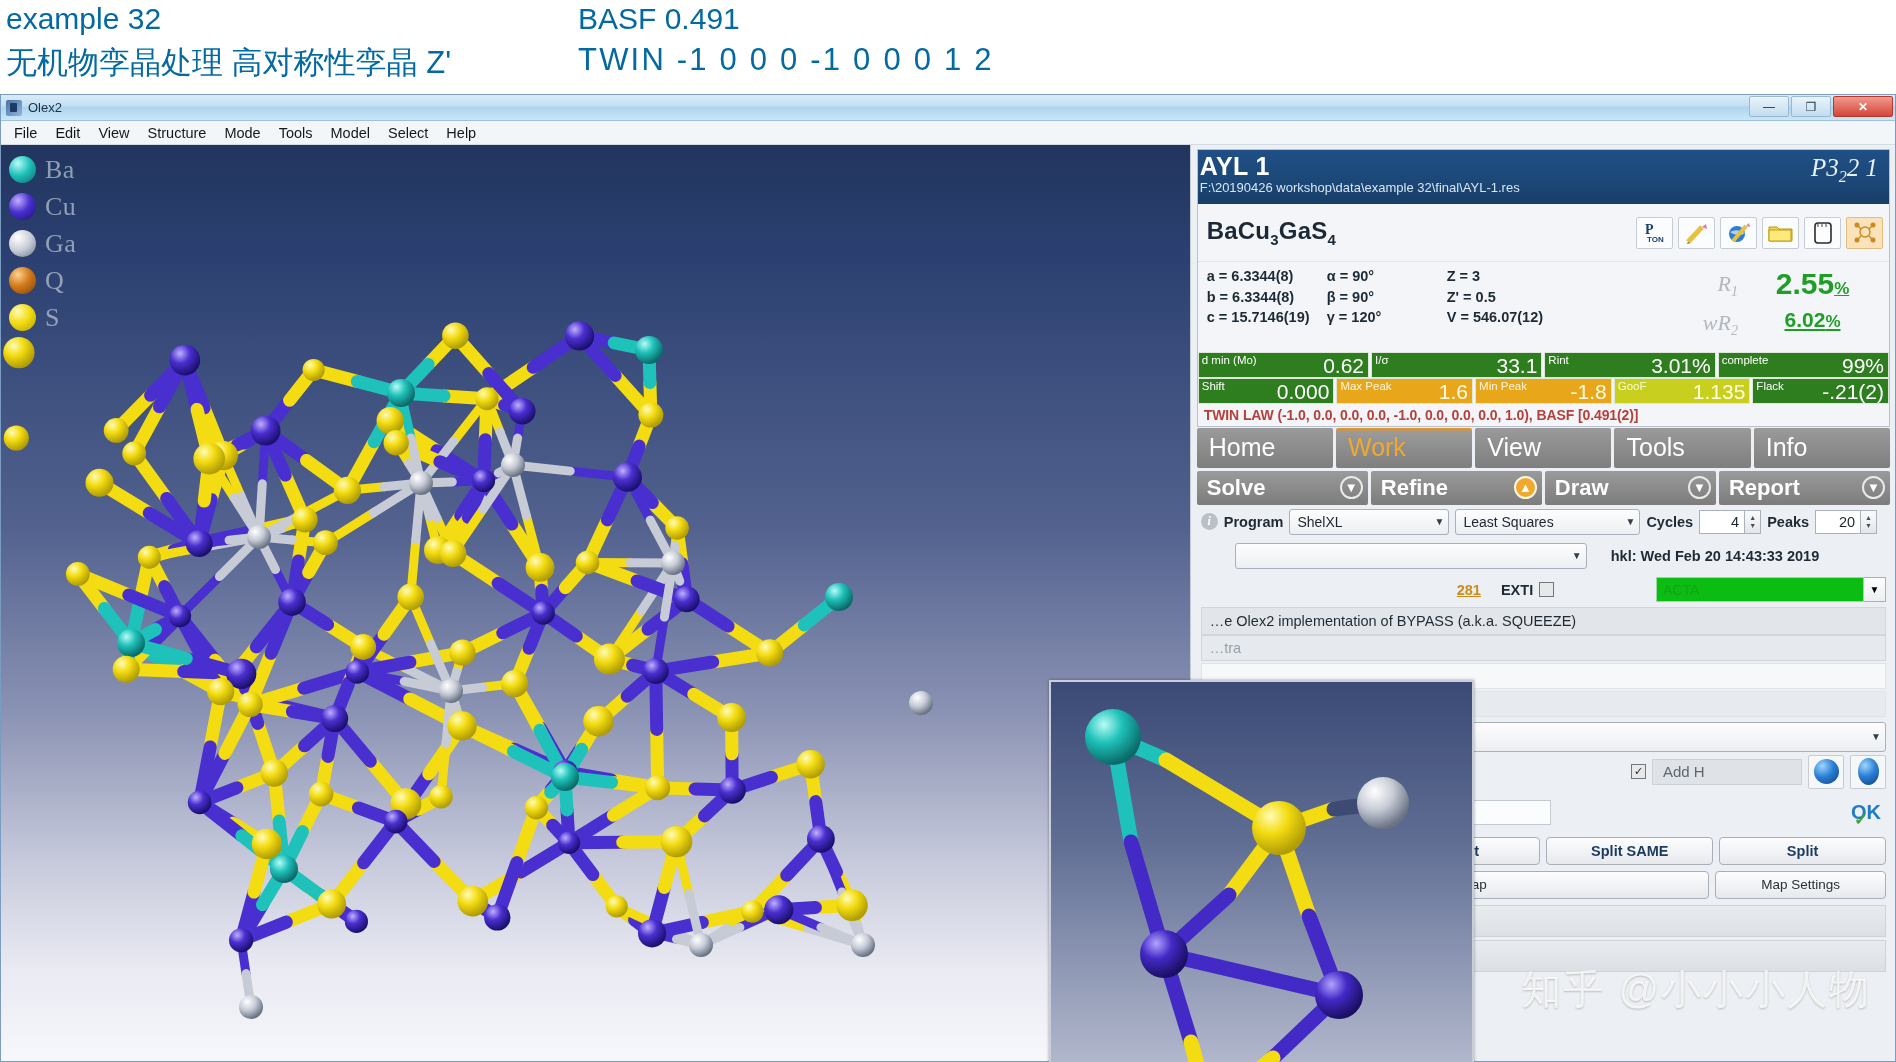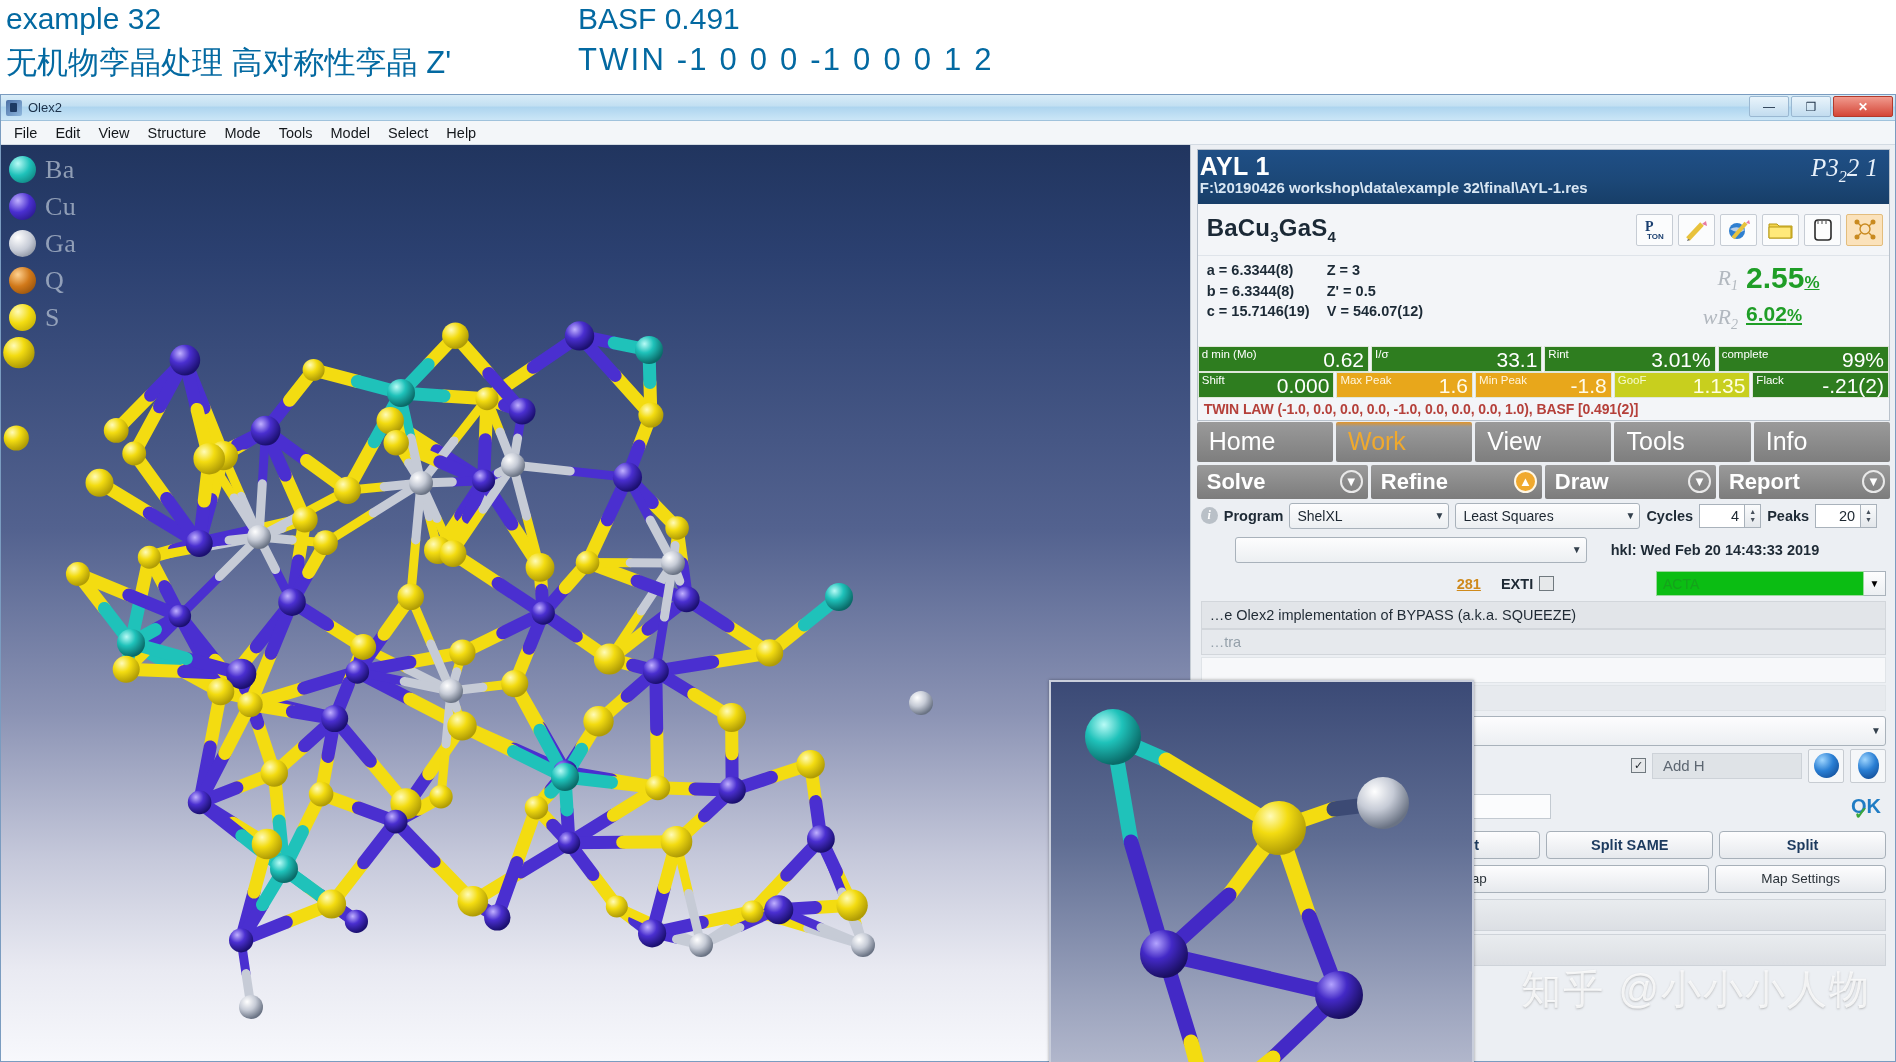--- a/index.html
+++ b/index.html
@@ -100,30 +100,30 @@
     padding: 4px 5px 0 6px;
   }
 
   .info-card { background: #f2f4f7; border: 1px solid #b9c2cc; }
   .info-head {
     position: relative; height: 54px;
     background: linear-gradient(to bottom,#1f4f86 0%, #1c4878 55%, #173e68 100%);
     padding: 3px 8px 0 2px; color: #fff;
   }
   .info-name { font-size: 25px; font-weight: bold; letter-spacing: .4px; line-height: 27px; }
-  .info-path { font-size: 15px; color: #d8e6f3; line-height: 16px; font-weight: bold; }
+  .info-path { font-size: 13px; color: #d8e6f3; line-height: 16px; }
   .sg {
     position: absolute; right: 11px; top: 4px;
     font-family: "Liberation Serif", serif; font-style: italic;
     font-size: 25px; color: #e7f0fa;
   }
   .sg sub { font-size: 16px; font-style: italic; }
 
   .formula-row {
-    height: 52px; display: flex; align-items: center;
+    height: 58px; display: flex; align-items: center;
     padding: 0 6px 0 9px; background: #f3f5f8;
     border-bottom: 1px solid #dfe4ea;
   }
   .formula { font-size: 24px; color: #1b2936; font-weight: 600; letter-spacing: .2px; }
   .formula sub { font-size: 15px; }
   .icon-row { margin-left: auto; display: flex; gap: 5px; }
   .ibtn {
     width: 37px; height: 32px; border: 1px solid #c6ccd4; border-radius: 2px;
     background: #fbfcfd; display: flex; align-items: center; justify-content: center;
   }
@@ -134,21 +134,21 @@
   .cell-col { width: 120px; }
   .cell-col.wide { width: 175px; }
   .cell-line { font-size: 14.5px; color: #1c2a36; line-height: 20.5px; font-weight: 600; }
   .r-block { width: 215px; display: flex; align-items: flex-start; padding-top: 2px; }
   .r-labels { width: 78px; text-align: right; padding-right: 8px; }
   .r-lab {
     font-family: "Liberation Serif", serif; font-style: italic;
     font-size: 22px; color: #b2b8bf; line-height: 31px;
   }
   .r-lab sub { font-size: 14px; }
-  .r-vals { flex: 1; text-align: left; padding-right: 4px; }
+  .r-vals { flex: 1; text-align: center; padding-right: 4px; }
   .r-big { font-size: 30px; color: #1f9e27; font-weight: bold; line-height: 31px; }
   .r-big .pct { font-size: 17px; text-decoration: underline; }
   .r-small { font-size: 21px; color: #1f9e27; font-weight: bold; line-height: 31px; text-decoration: underline; }
   .r-small .pct { font-size: 17px; }
 
   .stat-row { display: flex; gap: 2px; margin-top: 0; }
   .stat {
     flex: 1; height: 26px; position: relative;
     display: flex; align-items: center; border: 1px solid #dfe7da;
   }
@@ -916,20 +916,25 @@
             </div>
           </div>
 
           <div class="cell-block">
             <div class="cell-cols">
               <div class="cell-col">
                 <div class="cell-line">a = 6.3344(8)</div>
                 <div class="cell-line">b = 6.3344(8)</div>
                 <div class="cell-line">c = 15.7146(19)</div>
               </div>
+              <div class="cell-col">
+                <div class="cell-line">α = 90°</div>
+                <div class="cell-line">β = 90°</div>
+                <div class="cell-line">γ = 120°</div>
+              </div>
               <div class="cell-col wide">
                 <div class="cell-line">Z = 3</div>
                 <div class="cell-line">Z' = 0.5</div>
                 <div class="cell-line">V = 546.07(12)</div>
               </div>
             </div>
             <div class="r-block">
               <div class="r-labels">
                 <div class="r-lab"><span>R</span><sub>1</sub></div>
                 <div class="r-lab"><span>w</span><span>R</span><sub>2</sub></div>

